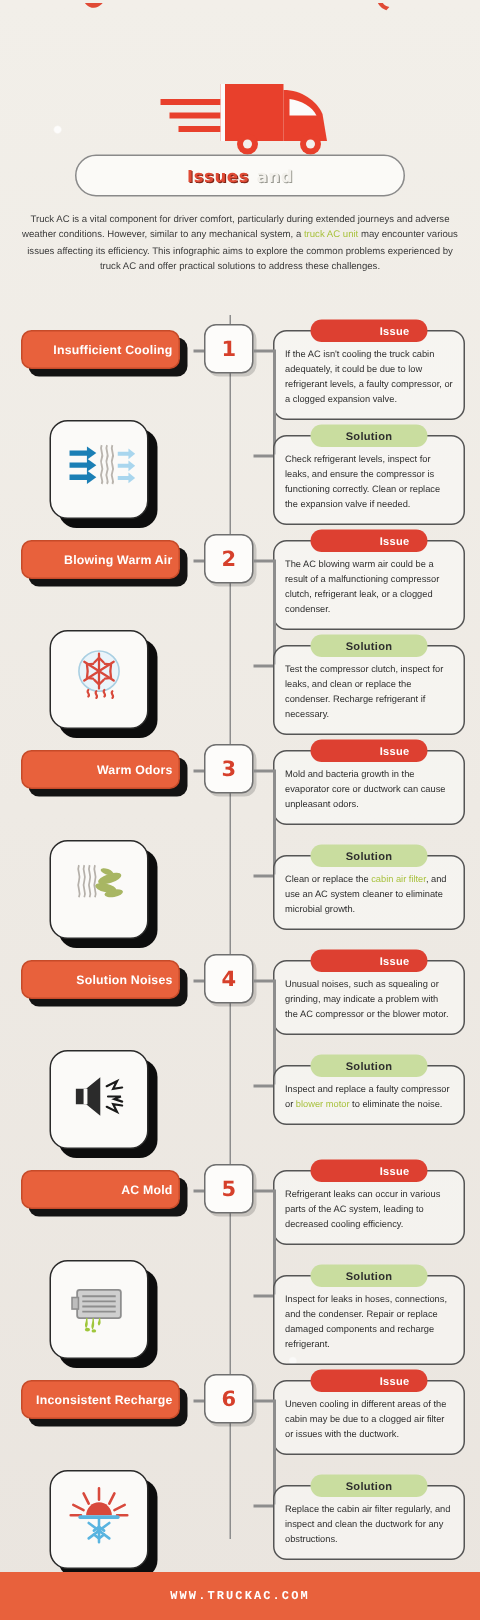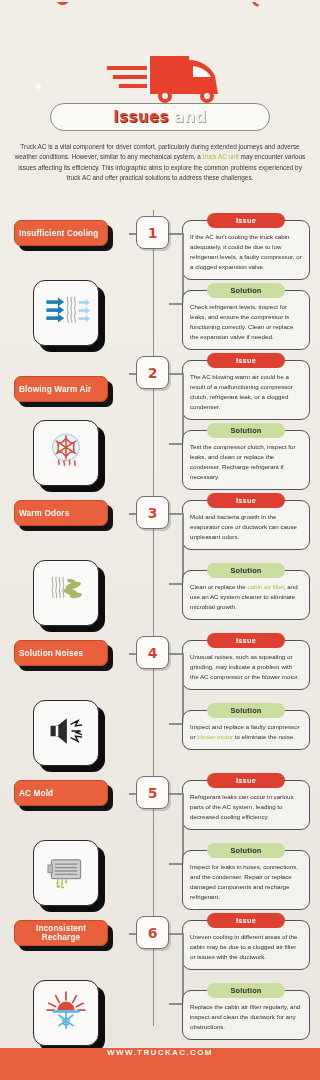--- a/index.html
+++ b/index.html
@@ -28,21 +28,21 @@
   .arc-title { position: absolute; top: 2px; left: 0; width: 320px; height: 72px; }
   .arc-title text { font-family: "DejaVu Sans", sans-serif; font-weight: 700; font-size: 19px; fill: #e04a35; letter-spacing: .5px; }
   .truck-logo { position: absolute; top: 44px; left: 103px; width: 135px; height: 62px; }
 
   .sub-banner {
     position: absolute; top: 103px; left: 50px;
     width: 220px; height: 28px;
     border: 1.6px solid #8a8a8a; border-radius: 14px;
     background: rgba(253,252,250,.82);
     display: flex; align-items: center; justify-content: center; gap: 5px;
-    font-family: "DejaVu Sans", sans-serif; font-weight: 700; font-size: 15px;
+    font-family: "DejaVu Sans", sans-serif; font-weight: 700; font-size: 11px;
     letter-spacing: .4px;
   }
   .w-issues { color: #e04a35; text-shadow: .8px .8px 0 #7e2416; }
   .w-and    { color: #f3f1ec; text-shadow: .8px .8px 0 #9a9a92; }
   .w-sol    { color: #8cbf4e; text-shadow: .8px .8px 0 #3f6b1e; }
 
   #intro {
     position: absolute; top: 142px; left: 14px;
     width: 292px;
     font-size: 6.4px; line-height: 10.4px; color: #3b3b3b; text-align: center;
@@ -53,24 +53,24 @@
   #spine {
     position: absolute; left: 152.5px; top: 210px;
     width: 1.6px; height: 816px; background: #8d8d8d;
   }
 
   
   .row { position: absolute; left: 0; width: 320px; }
 
   .label-pill {
     position: absolute; left: 14px;
-    width: 94px; height: 26px;
+    width: 106px; height: 26px;
     background: #e8613c; border: 1.2px solid #c64b29; border-radius: 7px;
     box-shadow: 5px 5px 0 #131313;
-    display: flex; align-items: center; justify-content: flex-start;
+    display: flex; align-items: center; justify-content: flex-end;
     color: #fff; font-weight: 700; font-size: 8.2px; letter-spacing: .15px;
     text-align: center; padding: 0 4px;
   }
   .connector-l { position: absolute; height: 1.5px; background: #8d8d8d; }
 
   .num-box {
     position: absolute; left: 136px;
     width: 33px; height: 33px;
     background: #fdfcfa; border: 1.5px solid #6f6f6f; border-radius: 8px;
     box-shadow: 2px 2px 0 rgba(0,0,0,.16);
@@ -93,33 +93,33 @@
     background: rgba(252,251,249,.55);
     padding: 11px 7px 7px 7px;
   }
   .card-pill {
     position: absolute; top: -8px; left: 50%; transform: translateX(-50%);
     min-width: 78px; height: 15px; border-radius: 8px;
     display: flex; align-items: center; justify-content: center;
     font-weight: 700; font-size: 7.4px; letter-spacing: .2px;
     padding: 0 12px; white-space: nowrap;
   }
-  .pill-issue { background: #dd4031; color: #ffffff; }
+  .pill-issue { background: #dd4031; color: #ffffff; justify-content: flex-end; }
   .pill-solution { background: #c9dd9f; color: #2e2e2e; }
   .card-text { font-size: 6.2px; line-height: 10px; color: #2f2f2f; }
   .connector-r { position: absolute; height: 1.5px; background: #8d8d8d; left: 169px; width: 13px; }
   .stub { position: absolute; width: 1.5px; background: #8d8d8d; left: 182px; }
 
   
   #footer {
     position: absolute; bottom: 0; left: 0;
     width: 320px; height: 32px;
     background: #e8613c;
-    display: flex; justify-content: center;
-    color: #fff; font-weight: 700; font-size: 8px; letter-spacing: 1.4px;
+    display: flex; align-items: center; justify-content: center;
+    color: #fff; font-weight: 700; font-size: 8px; letter-spacing: 1.4px; font-family: Liberation Mono, monospace;
   }
 </style>
 </head>
 <body>
 
 <div id="page">
 
   <div id="header">
     <svg class="arc-title" viewBox="0 0 320 72">
       <defs>
@@ -200,21 +200,21 @@
     <div class="stub" style="top:21px;height:70px"></div>
     <div class="connector-r" style="top:91px"></div>
     <div class="card" style="top:78px">
       <div class="card-pill pill-solution">
         <span>Solution</span>
       </div>
       <div class="card-text"><span>Check refrigerant levels, inspect for leaks, and ensure the compressor is functioning correctly. Clean or replace the expansion valve if needed.</span></div>
     </div>
       </div>
       <div class="row" style="top: 352px;">
-    <div class="label-pill" style="top:24px">
+    <div class="label-pill" style="top:8px">
       <span>Blowing Warm Air</span>
     </div>
     <div class="connector-l" style="left:129px;top:21px;width:7px"></div>
 
     <div class="num-box" style="top:4px">
       <span>2</span>
     </div>
 
     <div class="icon-box" style="top:68px">
       <span><svg viewBox="0 0 56 56" width="50" height="50">

